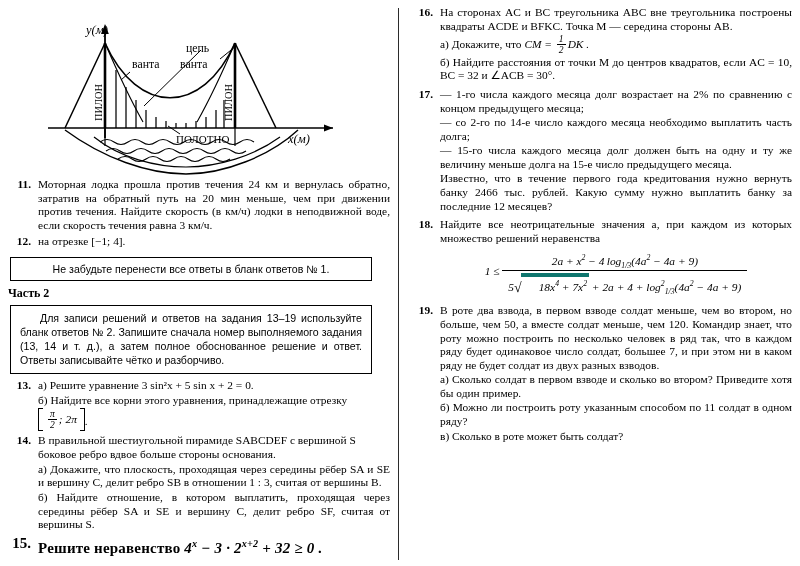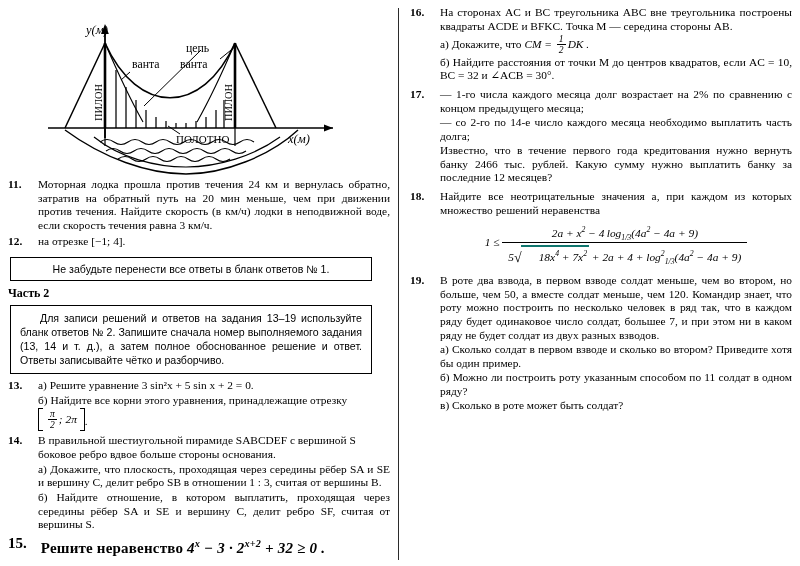--- a/index.html
+++ b/index.html
@@ -35,33 +35,33 @@
   
   .item {
     display: flex;
     align-items: flex-start;
     margin-bottom: 2px;
   }
   .num {
     flex: 0 0 30px;
     font-weight: bold;
     font-size: 11.4px;
-    text-align: left;
-    padding-right: 14px;
+    text-align: right;
+    padding-right: 7px;
     line-height: 13.6px;
     box-sizing: border-box;
   }
   .num.big { font-size: 15px; }
   .body {
     flex: 1 1 auto;
     font-size: 11.4px;
     line-height: 13.6px;
     text-align: justify;
   }
-  .body p { margin: 0 0 1px 0; }
+  .body p { margin: 0 0 1px 0; font-family: Liberation Serif, serif; }
   .dash-line { margin-top: 3px; }
   .big-text { font-size: 15px; font-weight: bold; letter-spacing: .2px; }
   .gap-top { margin-top: 4px; }
 
   i, .it { font-style: italic; }
   .up { vertical-align: super; font-size: 0.68em; }
   .dn { vertical-align: sub;   font-size: 0.68em; line-height: 0; }
 
   
   .notice {
@@ -110,21 +110,21 @@
   }
   .dfrac {
     display: inline-block;
     vertical-align: middle;
     text-align: center;
   }
   .dfrac > .n { display: block; padding: 0 6px 1px 6px; }
   .dfrac > .d { display: block; border-top: 1.1px solid #000; padding: 2px 6px 0 6px; }
   .sqrt {
     display: inline-block;
-    border-top: 2px solid #0f766e;
+    border-top: 4px solid #0f766e;
     padding: 0 2px 0 18px;
     margin-left: -1px;
   }
   .radical { font-size: 1.22em; vertical-align: -0.08em; }
 
   
   .figure { width: 100%; height: 172px; position: relative; }
   .figure svg { display: block; }
 </style>
 </head>
@@ -282,20 +282,21 @@
         </p>
         <p class="gap-top">б) Найдите расстояния от точки M до центров квадратов, если AC = 10, BC = 32 и ∠ACB = 30°.</p>
       </div>
     </div>
 
     <div class="item gap-top">
       <div class="num">17.</div>
       <div class="body">
         <p class="dash-line">— 1-го числа каждого месяца долг возрастает на 2% по сравнению с концом предыдущего месяца;</p>
         <p>— со 2-го по 14-е число каждого месяца необходимо выплатить часть долга;</p>
+        <p>— 15-го числа каждого месяца долг должен быть на одну и ту же величину меньше долга на 15-е число предыдущего месяца.</p>
         <p>Известно, что в течение первого года кредитования нужно вернуть банку 2466 тыс. рублей. Какую сумму нужно выплатить банку за последние 12 месяцев?</p>
       </div>
     </div>
 
     <div class="item gap-top">
       <div class="num">18.</div>
       <div class="body">
         <p>Найдите все неотрицательные значения a, при каждом из которых множество решений неравенства</p>
 
         <div class="dispmath">

